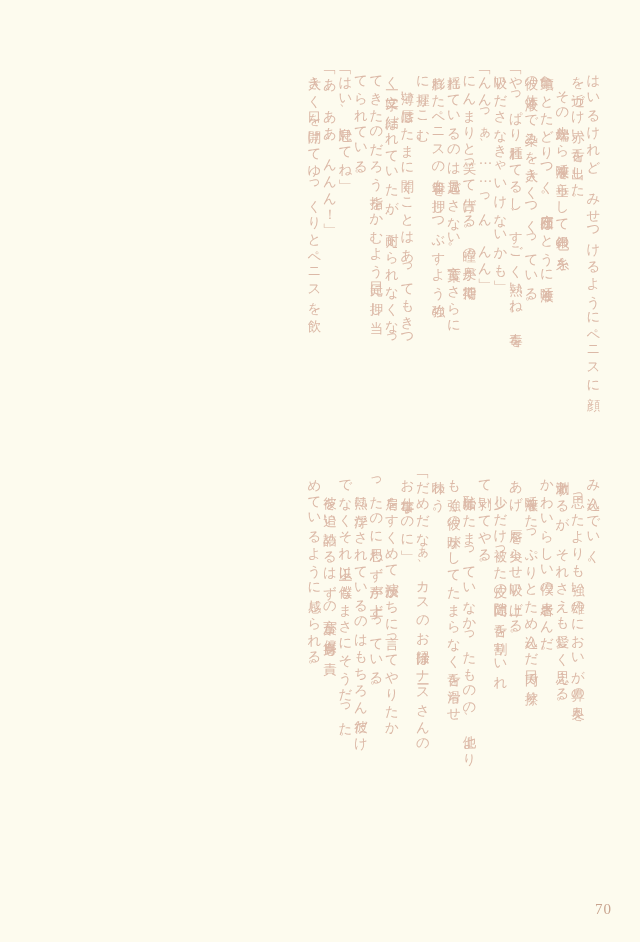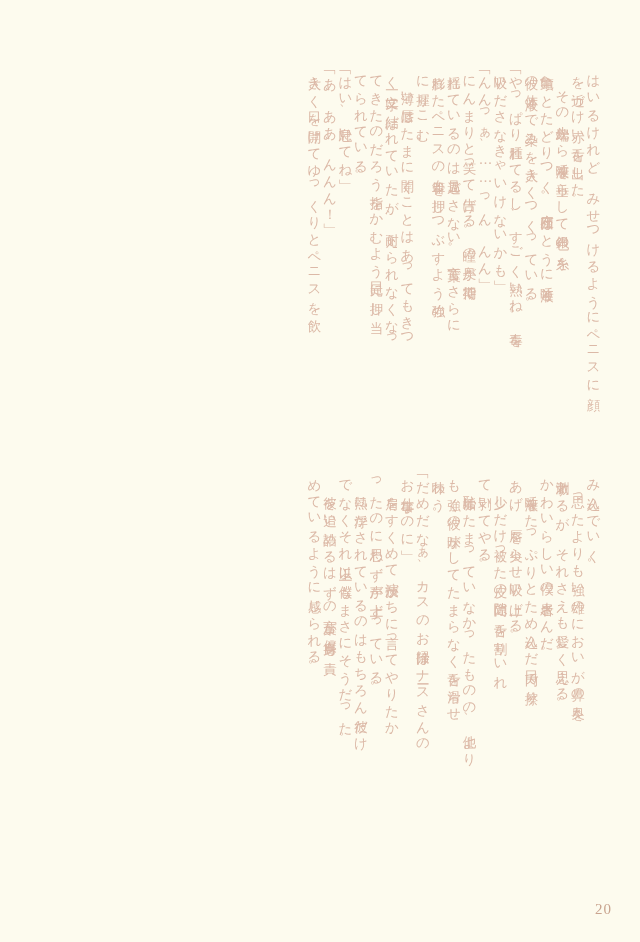--- a/index.html
+++ b/index.html
@@ -103,15 +103,15 @@
       <div class="column col-lower">「だめだなぁ、カスのお掃除はナースさんの</div>
       <div class="column col-lower">お仕事なのに」</div>
       <div class="column col-lower">　肩をすくめて演技がちに言ってやりたか</div>
       <div class="column col-lower">ったのに思わず声が上ずっている。</div>
       <div class="column col-lower">　熱に浮かされているのはもちろん彼だけ</div>
       <div class="column col-lower">でなくそれ以上に僕もまさにそうだった。</div>
       <div class="column col-lower">　彼を追い詰めるはずの言葉が僕自身も責</div>
       <div class="column col-lower">めているように感じられる。</div>
     </div>
 
-  <div id="page-number">20</div>
+  <div id="page-number">70</div>
 
 </div>
 
 </body></html>

